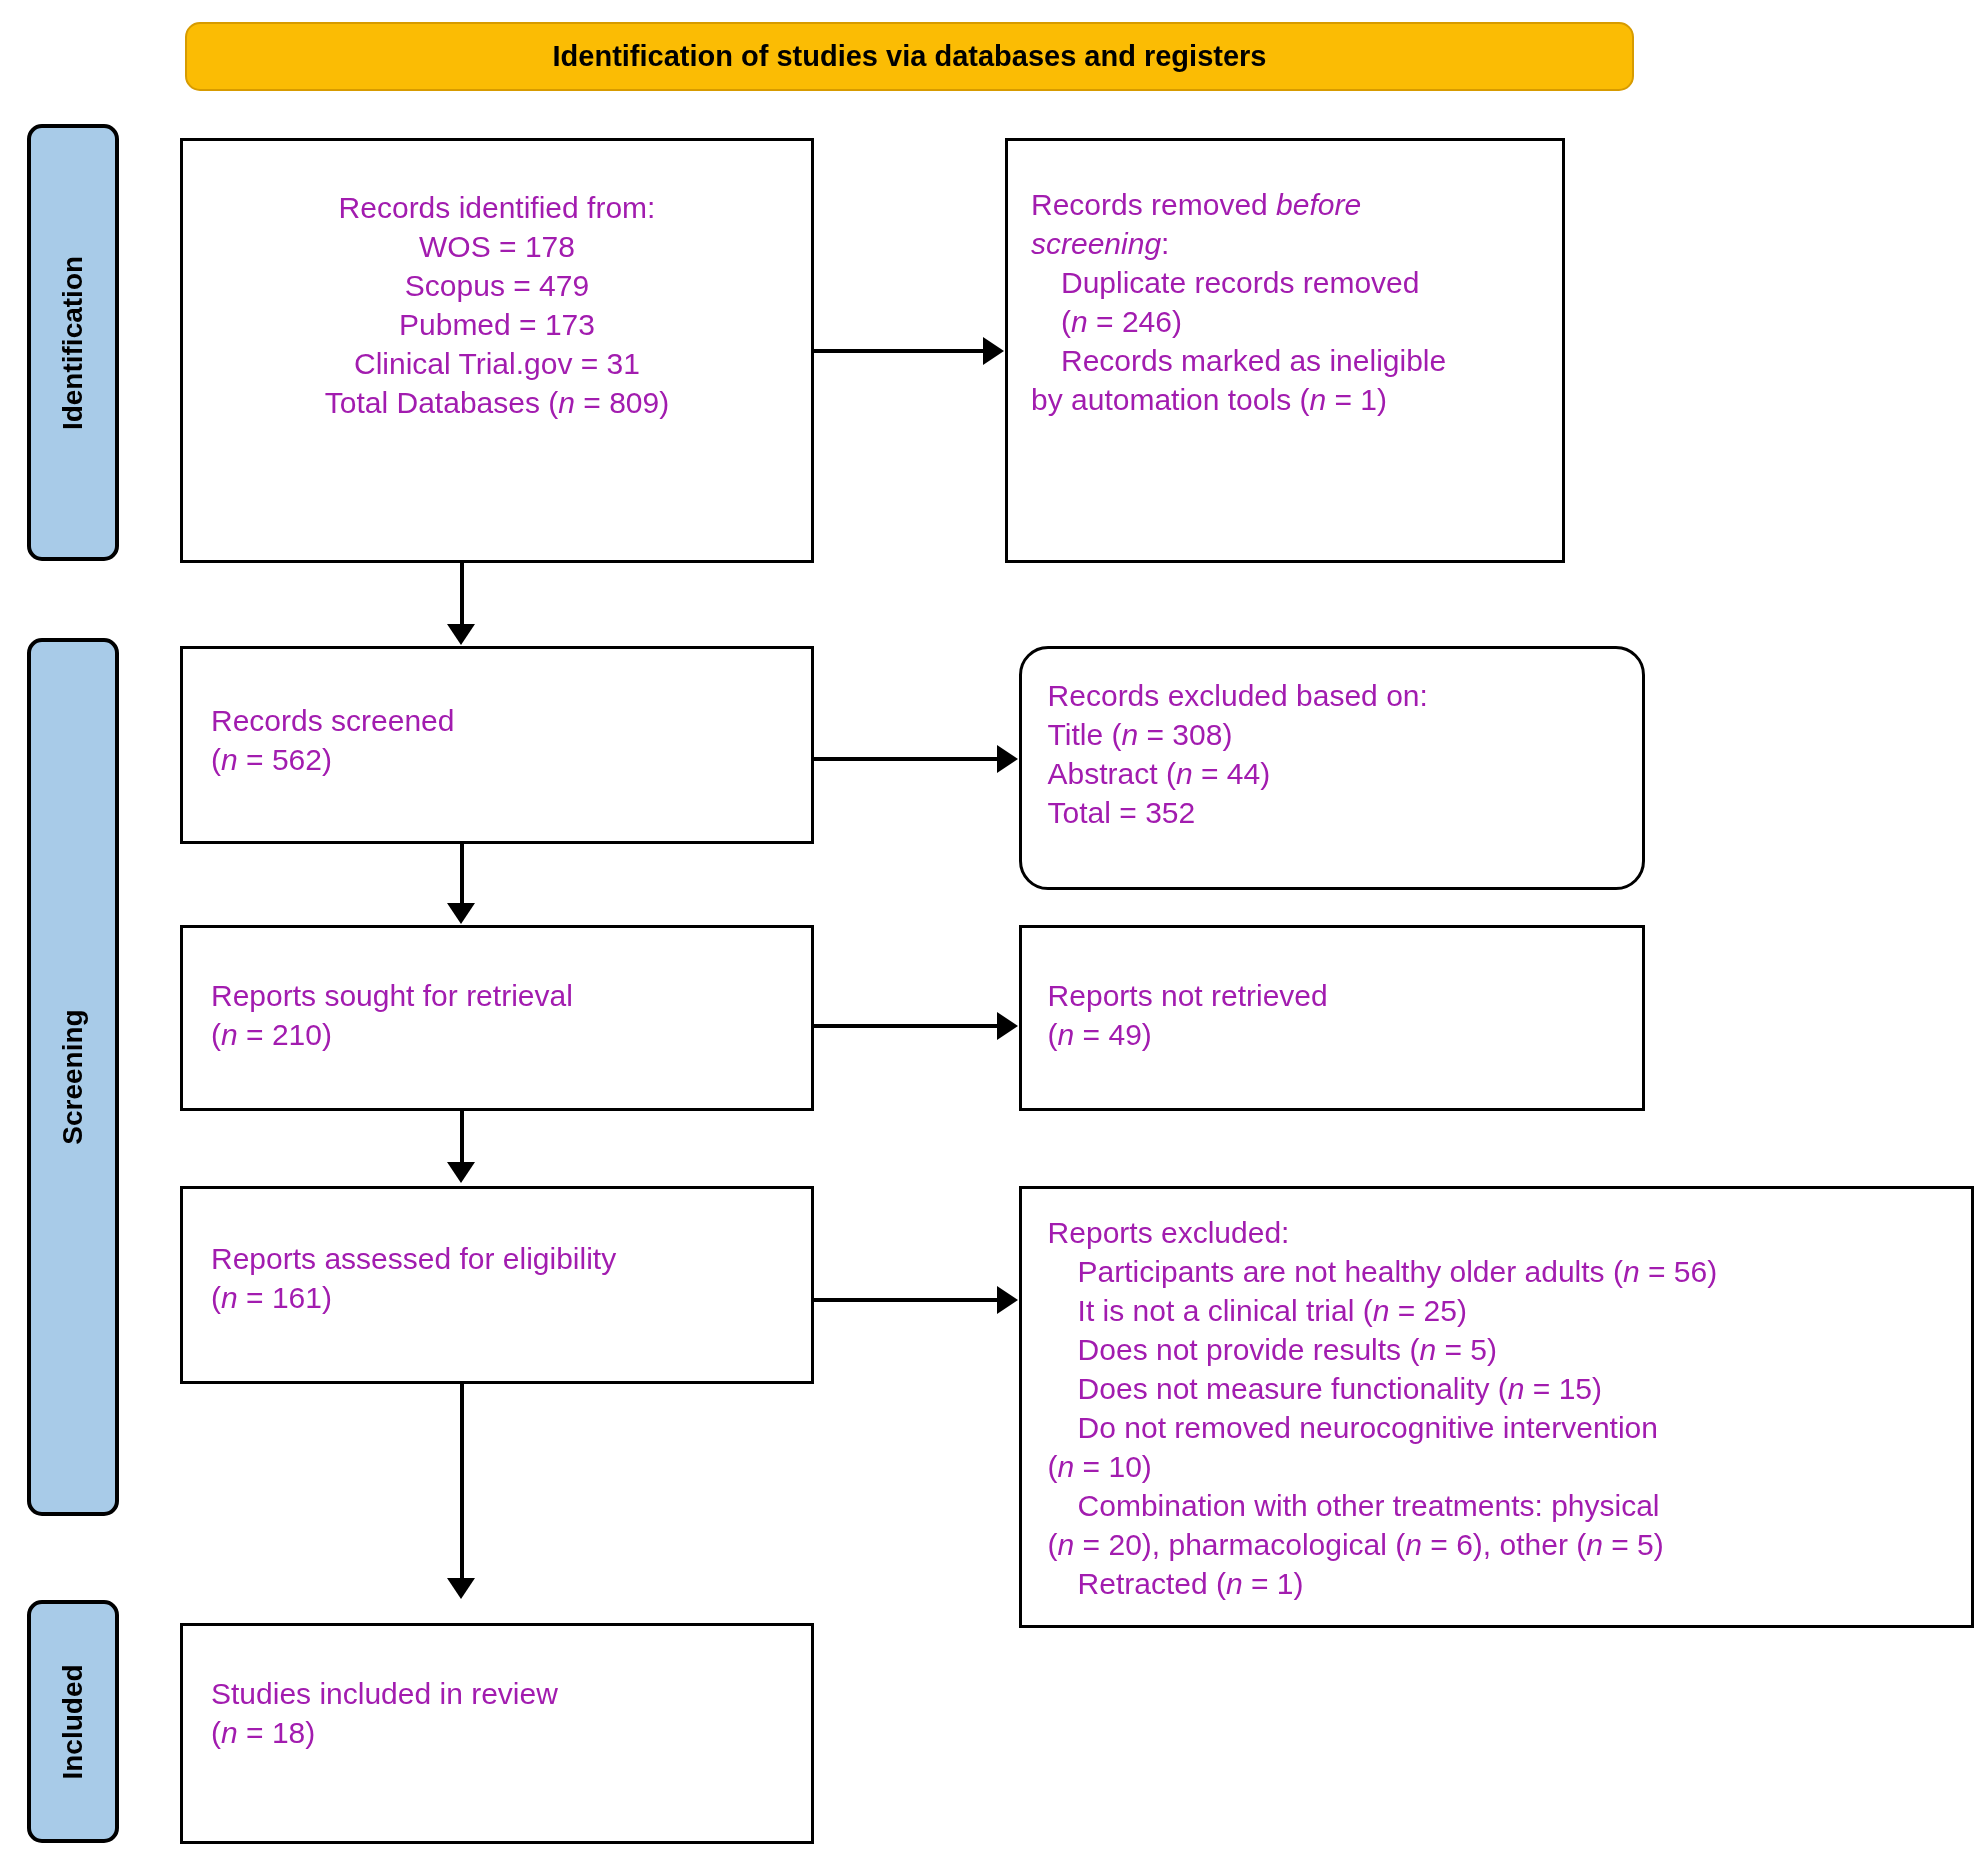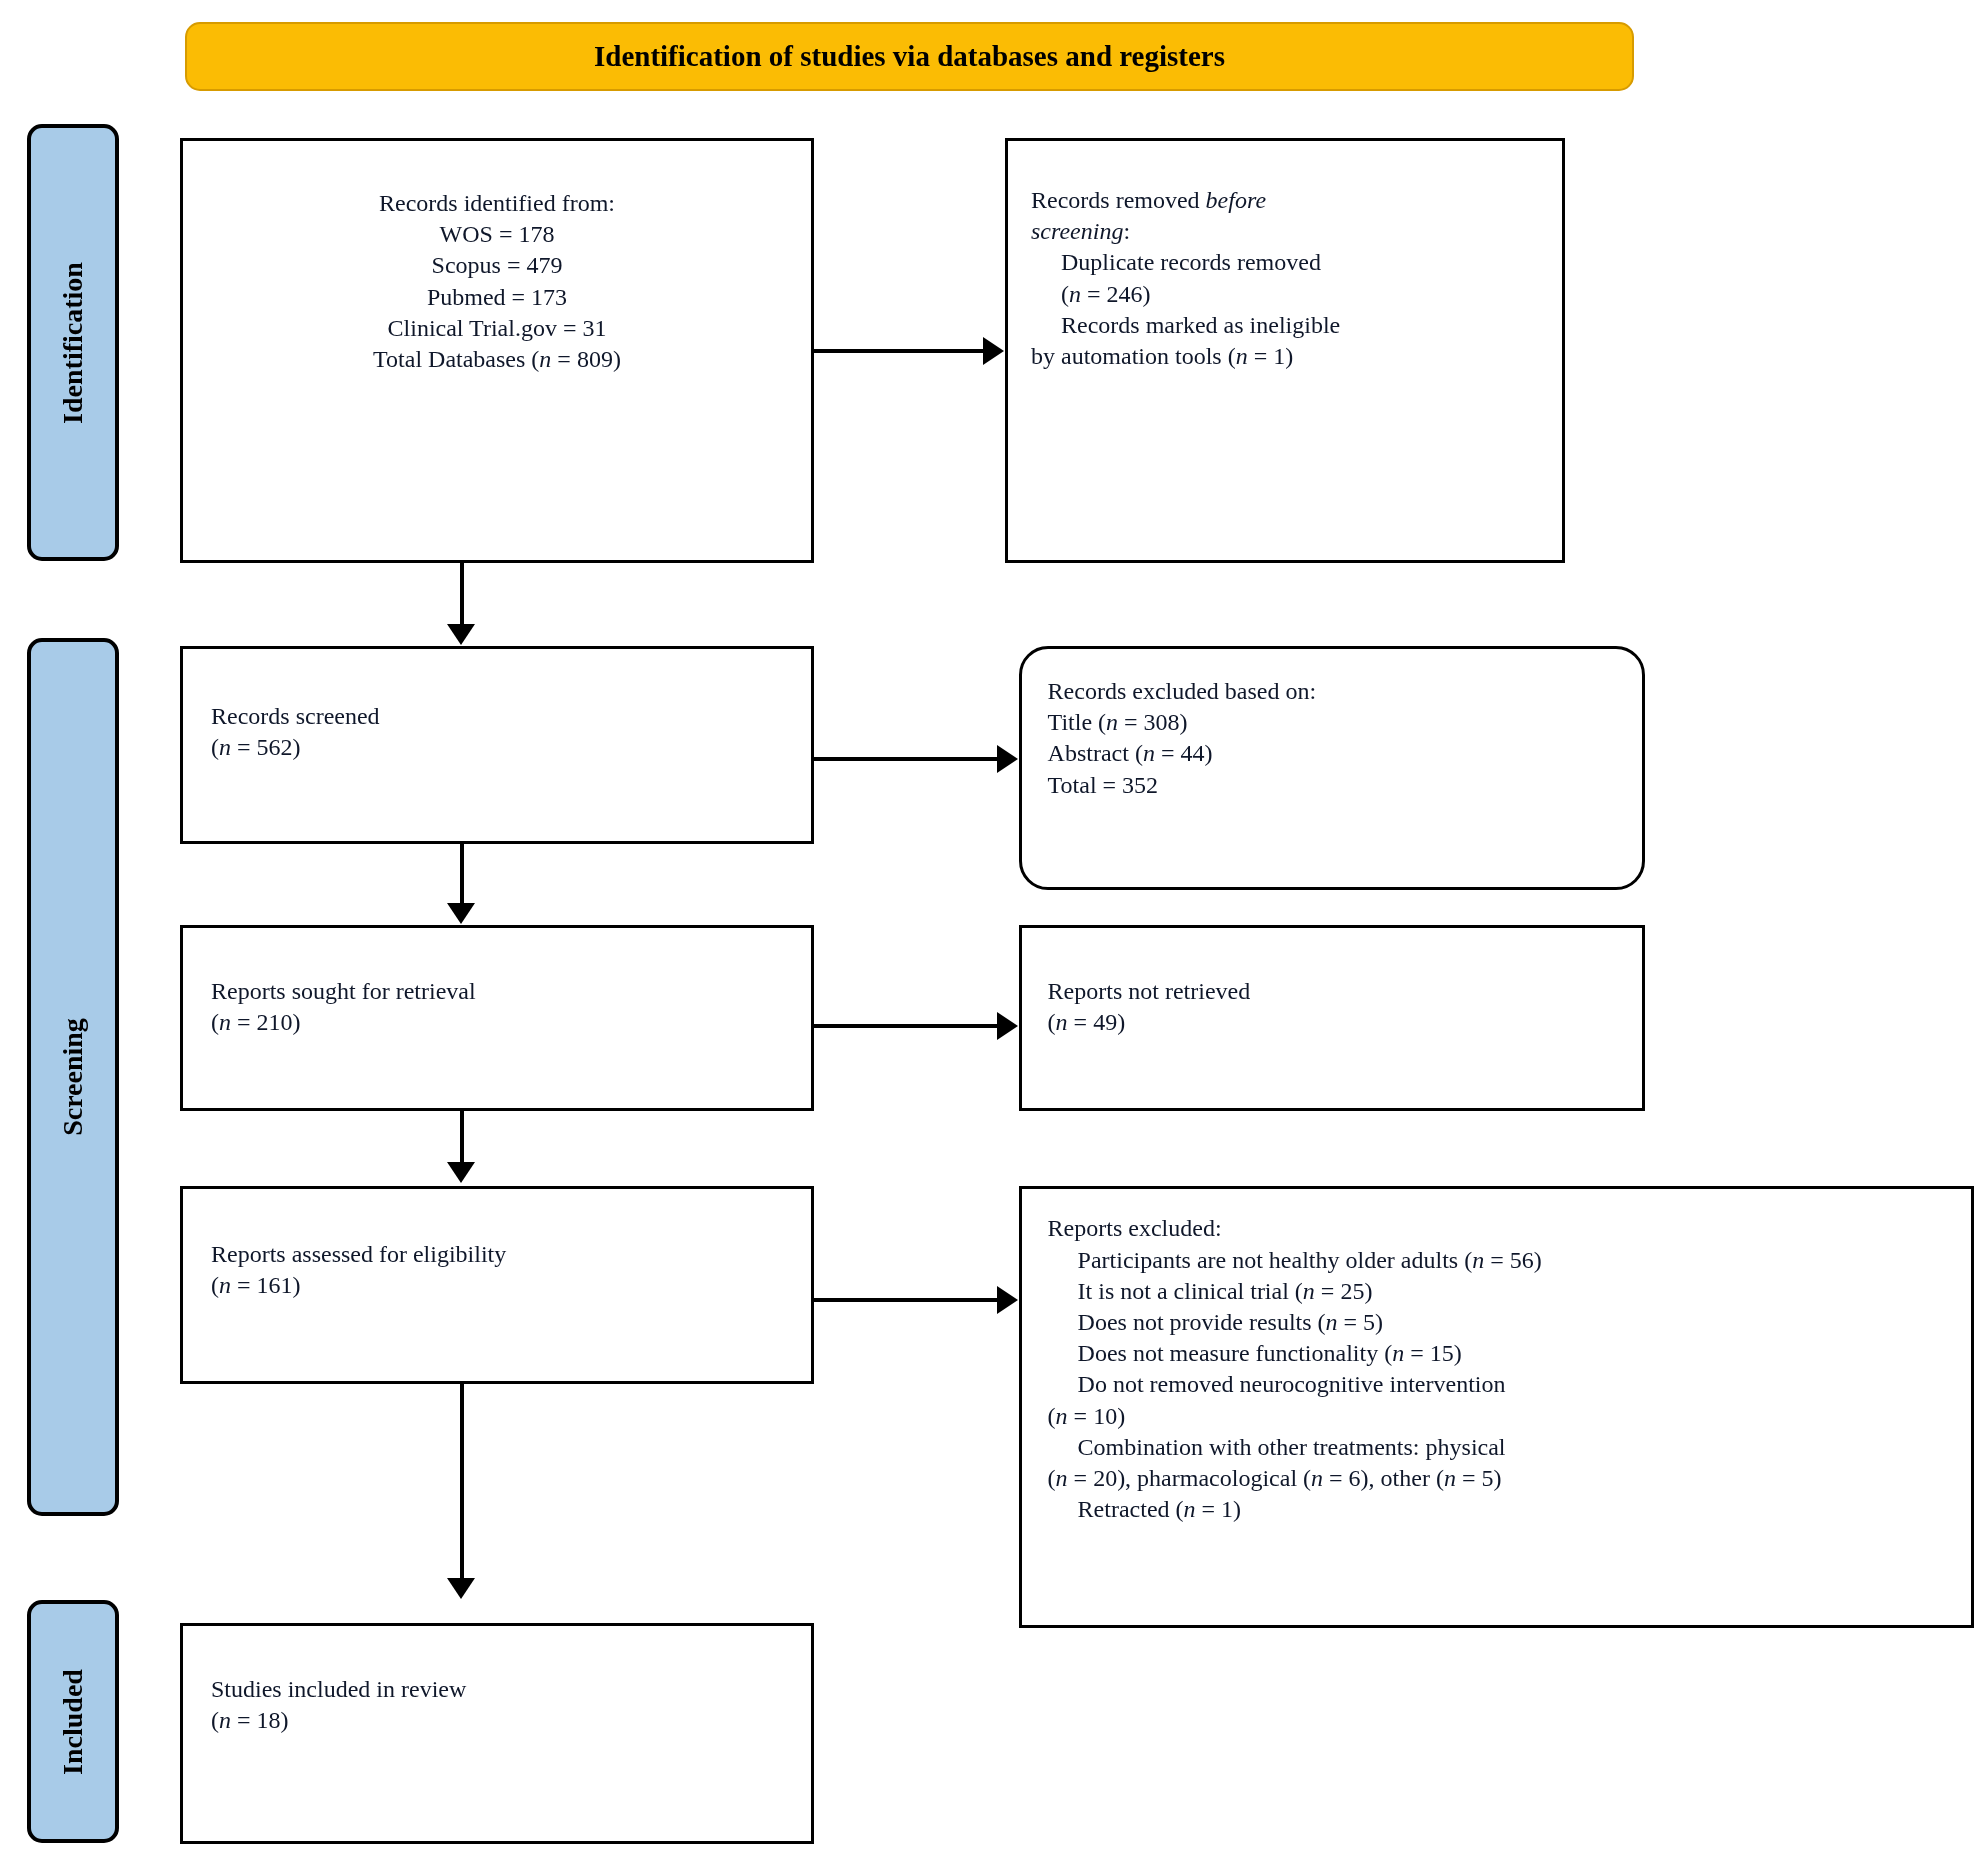--- a/index.html
+++ b/index.html
@@ -6,21 +6,21 @@
   html, body {
     margin: 0;
     padding: 0;
     background: #ffffff;
   }
   #canvas {
     position: relative;
     width: 1985px;
     height: 1860px;
     background: #ffffff;
-    font-family: Liberation Serif, serif;
+    font-family: Liberation Sans, sans-serif;
     overflow: hidden;
   }
 
   
   .banner {
     position: absolute;
     left: 185px;
     top: 22px;
     width: 1449px;
     height: 69px;
@@ -71,22 +71,22 @@
     border: 3.5px solid #000000;
     box-sizing: border-box;
     padding: 0;
   }
   .box-inner {
     position: absolute;
     left: 0;
     right: 0;
   }
   .box-line {
-    font-size: 24px;
-    color: #0f172a;
+    font-size: 30px;
+    color: #a21caf;
     line-height: 1.30;
     white-space: nowrap;
   }
   .center .box-line { text-align: center; }
   .left   .box-line { text-align: left; }
   .indent { padding-left: 30px; }
   .it { font-style: italic; }
 
   
   #box-identified       { left: 180px;  top: 138px;  width: 634px; height: 425px; }

